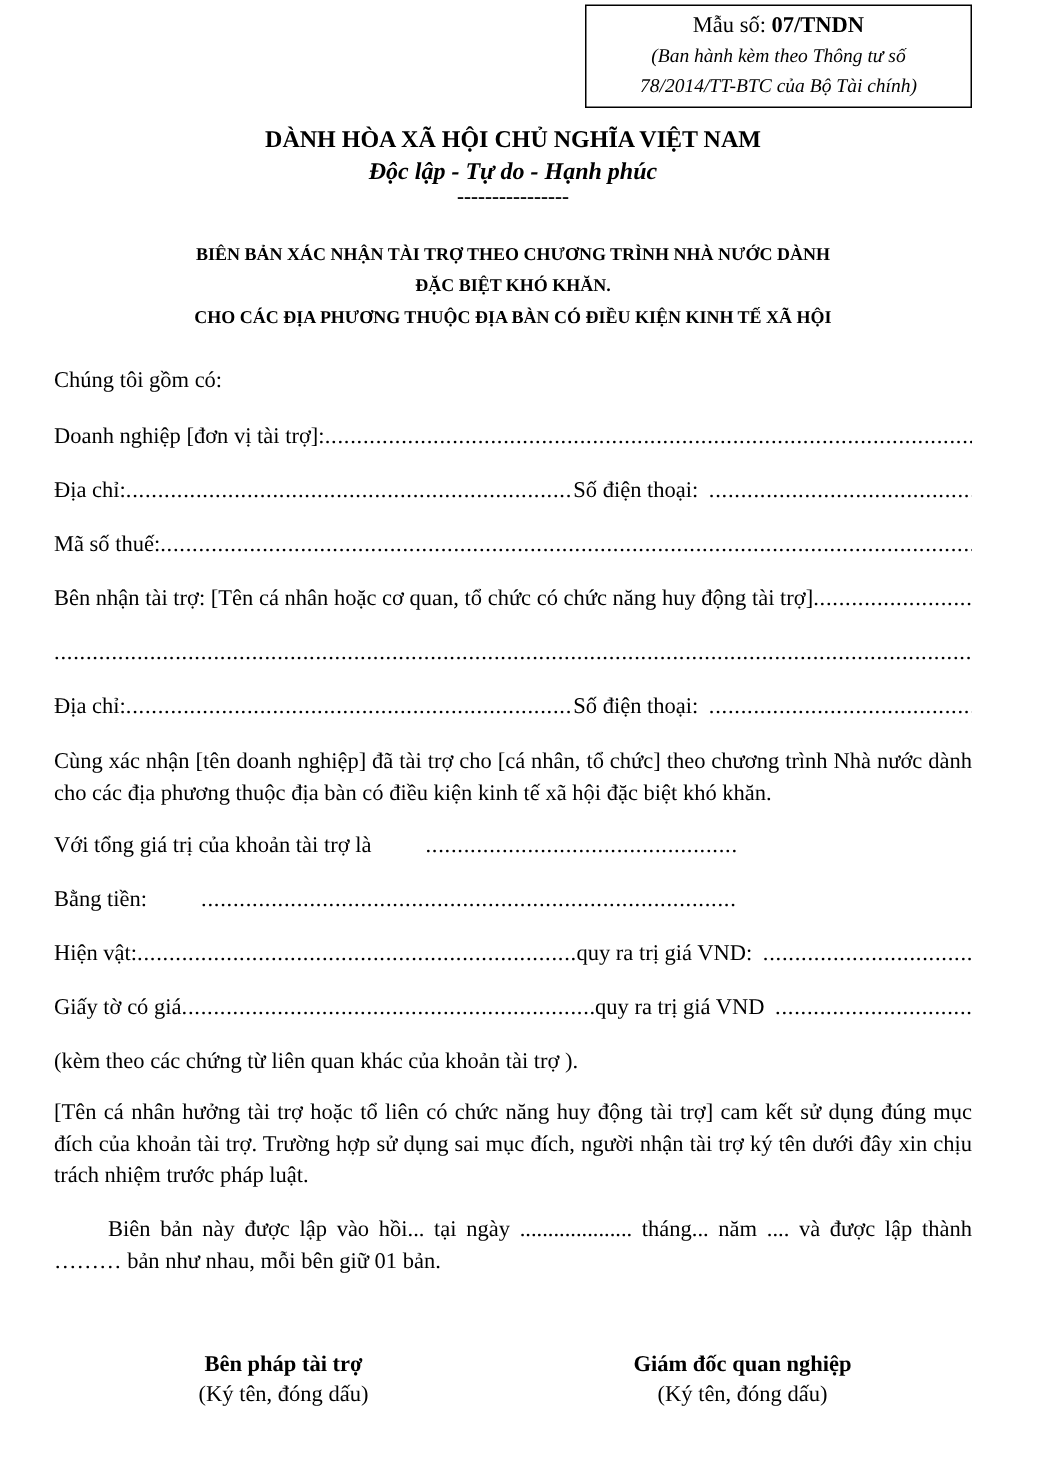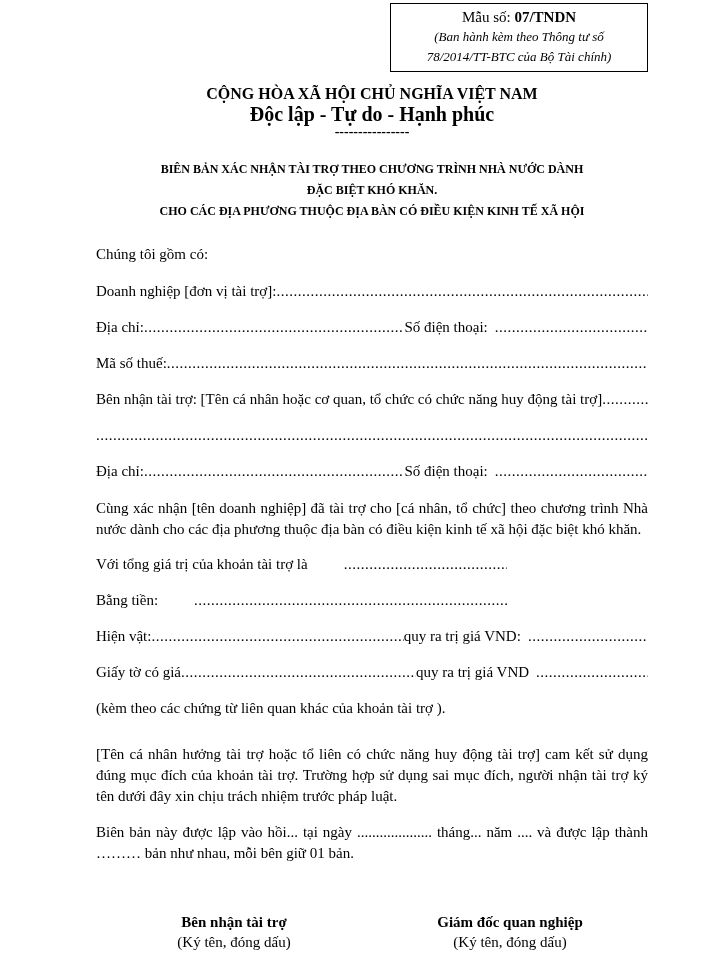--- a/index.html
+++ b/index.html
@@ -13,42 +13,42 @@
   body {
     font-family: "Liberation Serif", "DejaVu Serif", serif;
     font-size: 15px;
     color: #000000;
     -webkit-font-smoothing: antialiased;
   }
   .page {
     box-sizing: border-box;
     width: 704px;
     height: 980px;
-    padding: 3px 56px 0 96px;
+    padding: 3px 56px 0 36px;
   }
 
   
   .form-box {
     box-sizing: border-box;
     width: 258px;
     margin-left: auto;
     border: 1px solid #000;
     text-align: center;
     padding: 3px 5px 4px 5px;
     line-height: 20px;
     margin-bottom: 11px;
   }
   .form-box .num-line { font-size: 15px; }
   .form-box .num-value { font-weight: bold; }
   .form-box .issue-note { font-style: italic; font-size: 13px; }
 
   
   .nat-header { text-align: center; margin-bottom: 21px; }
   .nat-country { font-weight: bold; font-size: 16px; line-height: 21px; }
-  .nat-motto   { font-weight: bold; font-size: 20px; line-height: 21px; }
+  .nat-motto   { font-weight: bold; font-size: 16px; line-height: 21px; font-style: italic; }
   .nat-divider { font-weight: bold; font-size: 14px; line-height: 13px; letter-spacing: 0px; }
 
   
   .doc-title {
     text-align: center;
     font-weight: bold;
     font-size: 12px;
     line-height: 21px;
     margin-bottom: 23px;
   }
@@ -84,27 +84,28 @@
     overflow: hidden;
     white-space: nowrap;
     letter-spacing: 0.5px;
   }
 
   .para {
     text-align: justify;
     line-height: 21px;
     margin: 0 0 15px 0;
   }
-  .single-line { text-align: left; margin-bottom: 26px; line-height: 19px; }
+  .single-line { text-align: left; margin-bottom: 14px; line-height: 19px; }
   .closing-l1 {
     text-align: justify;
     text-align-last: justify;
     line-height: 21px;
     white-space: nowrap;
     overflow: hidden;
+    margin-left: 36px;
   }
   .closing-l2 { line-height: 21px; }
 
   
   .signatures {
     display: flex;
     margin-top: 48px;
   }
   .sig-col { flex: 1 1 50%; text-align: center; line-height: 20px; }
   .sig-title { font-weight: bold; }
@@ -117,21 +118,21 @@
   <div class="form-box">
     <div class="num-line">
       <span>Mẫu số:</span>
       <span class="num-value">07/TNDN</span>
     </div>
     <div class="issue-note">(Ban hành kèm theo Thông tư số</div>
     <div class="issue-note">78/2014/TT-BTC của Bộ Tài chính)</div>
   </div>
 
   <div class="nat-header">
-    <div class="nat-country">CỘNG HÒA XÃ HỘI CHỦ NGHĨA VIỆT NAM</div>
+    <div class="nat-country">DÀNH HÒA XÃ HỘI CHỦ NGHĨA VIỆT NAM</div>
     <div class="nat-motto">Độc lập - Tự do - Hạnh phúc</div>
     <div class="nat-divider">----------------</div>
   </div>
 
   <div class="doc-title">
     <div>BIÊN BẢN XÁC NHẬN TÀI TRỢ THEO CHƯƠNG TRÌNH NHÀ NƯỚC DÀNH</div>
     <div>ĐẶC BIỆT KHÓ KHĂN.</div>
     <div>CHO CÁC ĐỊA PHƯƠNG THUỘC ĐỊA BÀN CÓ ĐIỀU KIỆN KINH TẾ XÃ HỘI</div>
   </div>
 
@@ -198,21 +199,21 @@
 
   <p class="para">[Tên cá nhân hưởng tài trợ hoặc tổ liên có chức năng huy động tài trợ] cam kết sử dụng đúng mục đích của khoản tài trợ. Trường hợp sử dụng sai mục đích, người nhận tài trợ ký tên dưới đây xin chịu trách nhiệm trước pháp luật.</p>
 
   <div>
     <div class="closing-l1">Biên bản này được lập vào hồi... tại ngày .................... tháng... năm .... và được lập thành</div>
     <div class="closing-l2">……… bản như nhau, mỗi bên giữ 01 bản.</div>
   </div>
 
   <div class="signatures">
     <div class="sig-col">
-      <div class="sig-title">Bên nhận tài trợ</div>
+      <div class="sig-title">Bên pháp tài trợ</div>
       <div class="sig-note">(Ký tên, đóng dấu)</div>
     </div>
     <div class="sig-col">
       <div class="sig-title">Giám đốc quan nghiệp</div>
       <div class="sig-note">(Ký tên, đóng dấu)</div>
     </div>
   </div>
 
 </div>
 

